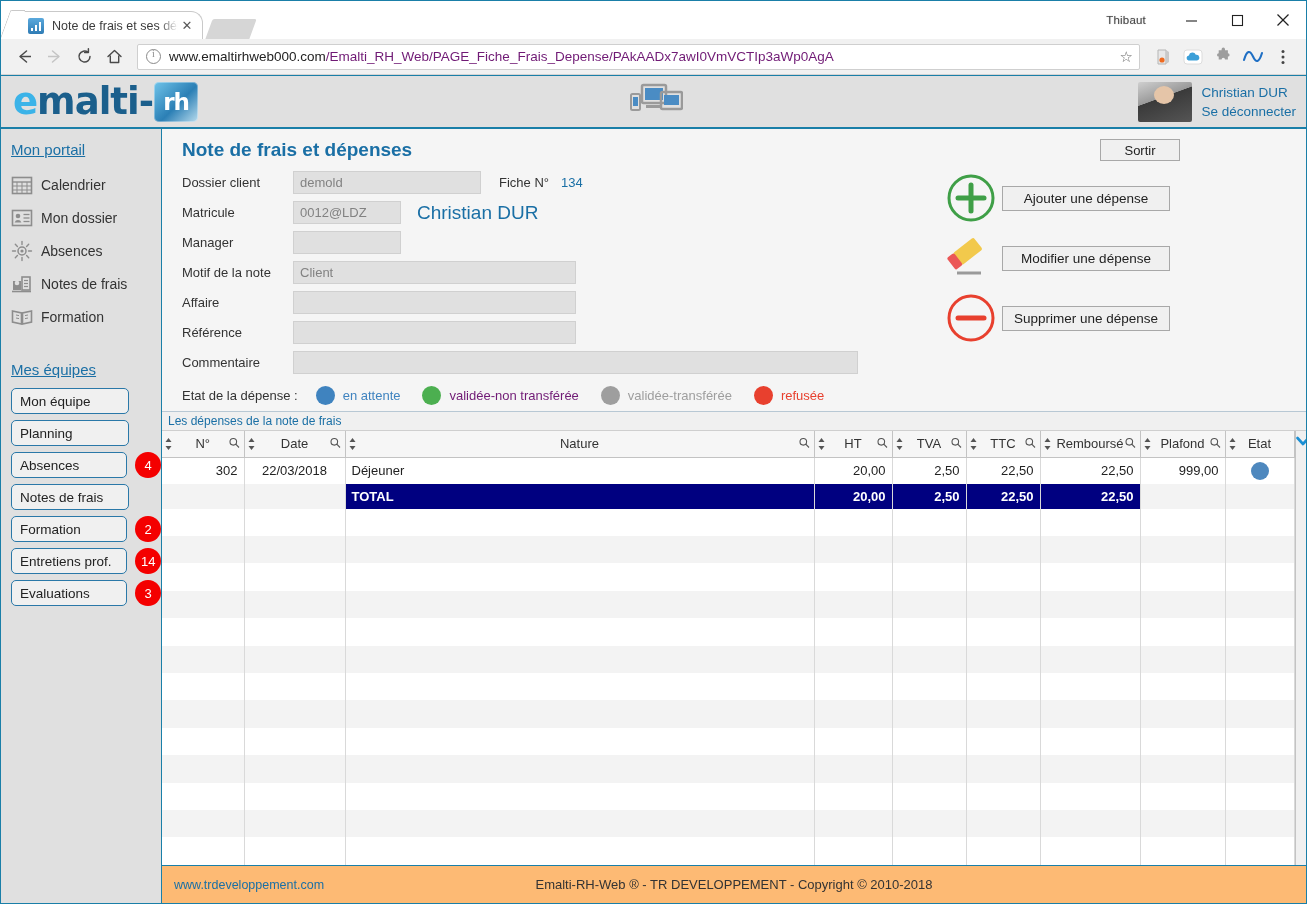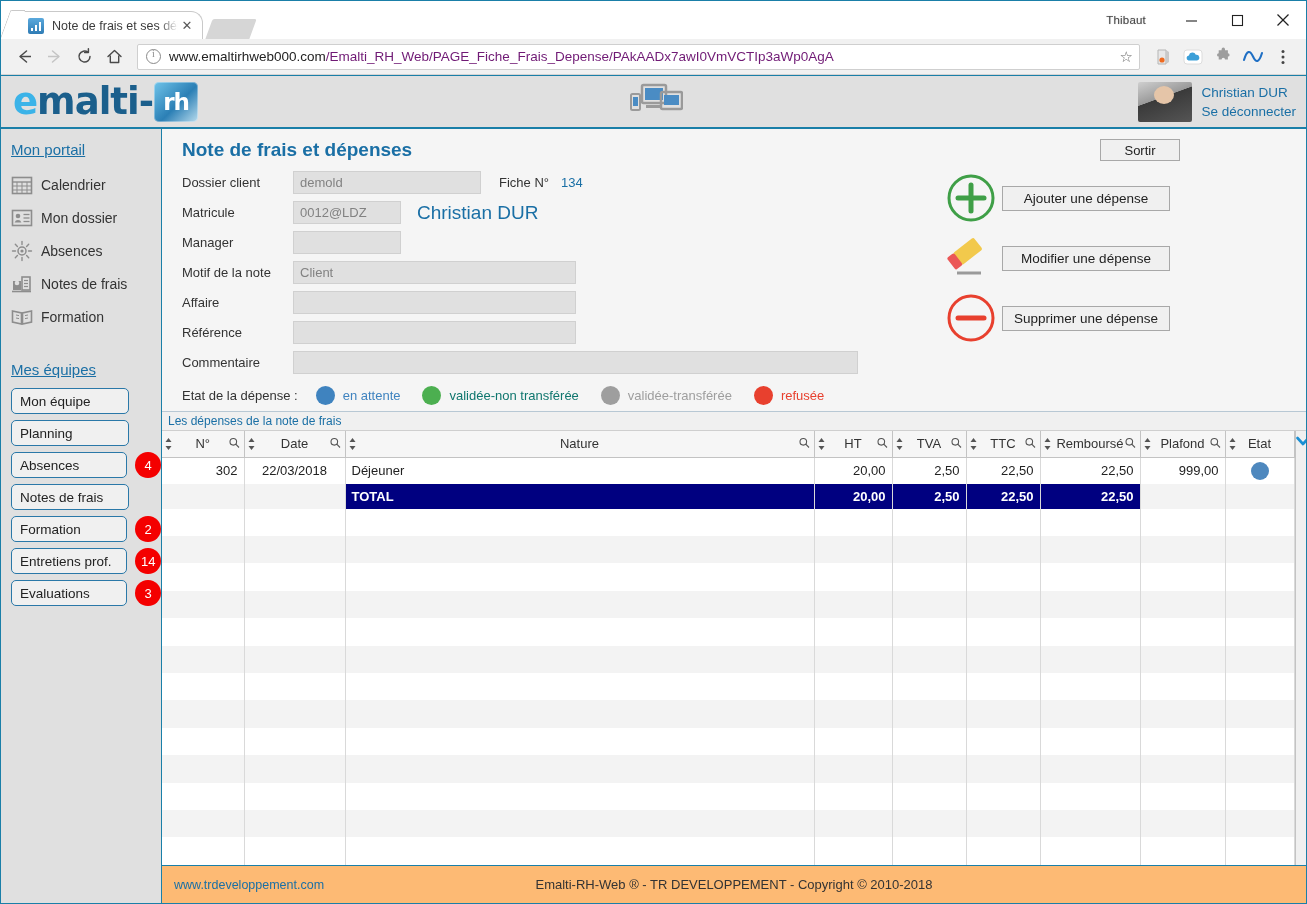--- a/index.html
+++ b/index.html
@@ -554,21 +554,21 @@
           </div>
 
           <div class="legend">
             <span class="lab">Etat de la dépense :</span>
             <span class="lg-item">
               <span class="lg-dot" id="lgd0" style="background: rgb(63, 131, 191);"></span>
               <span class="lg-txt" id="lgt0" style="color: rgb(63, 131, 191);">en attente</span>
             </span>
             <span class="lg-item">
               <span class="lg-dot" id="lgd1" style="background: rgb(76, 175, 80);"></span>
-              <span class="lg-txt" id="lgt1" style="color: #0f766e;">validée-non transférée</span>
+              <span class="lg-txt" id="lgt1" style="color: #701a75;">validée-non transférée</span>
             </span>
             <span class="lg-item">
               <span class="lg-dot" id="lgd2" style="background: rgb(158, 158, 158);"></span>
               <span class="lg-txt" id="lgt2" style="color: rgb(158, 158, 158);">validée-transférée</span>
             </span>
             <span class="lg-item">
               <span class="lg-dot" id="lgd3" style="background: rgb(232, 64, 46);"></span>
               <span class="lg-txt" id="lgt3" style="color: rgb(232, 64, 46);">refusée</span>
             </span>
           </div>

